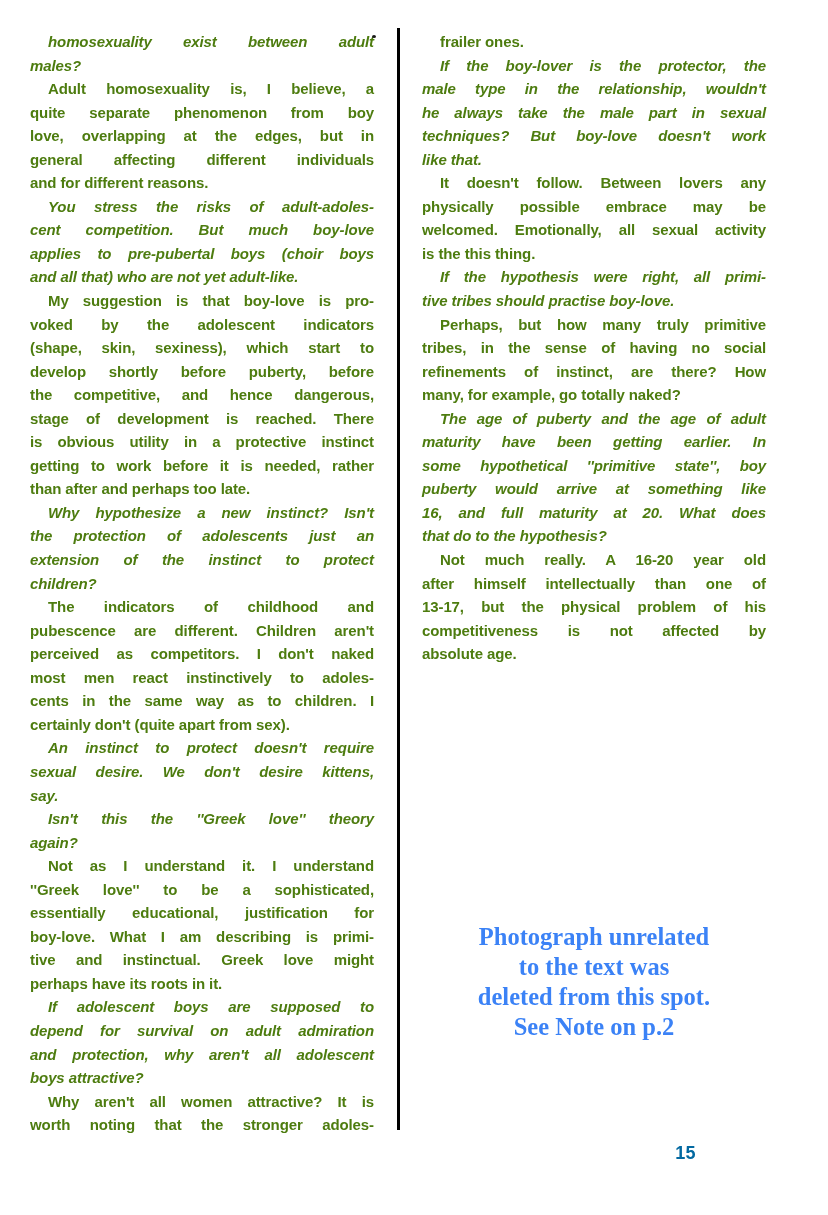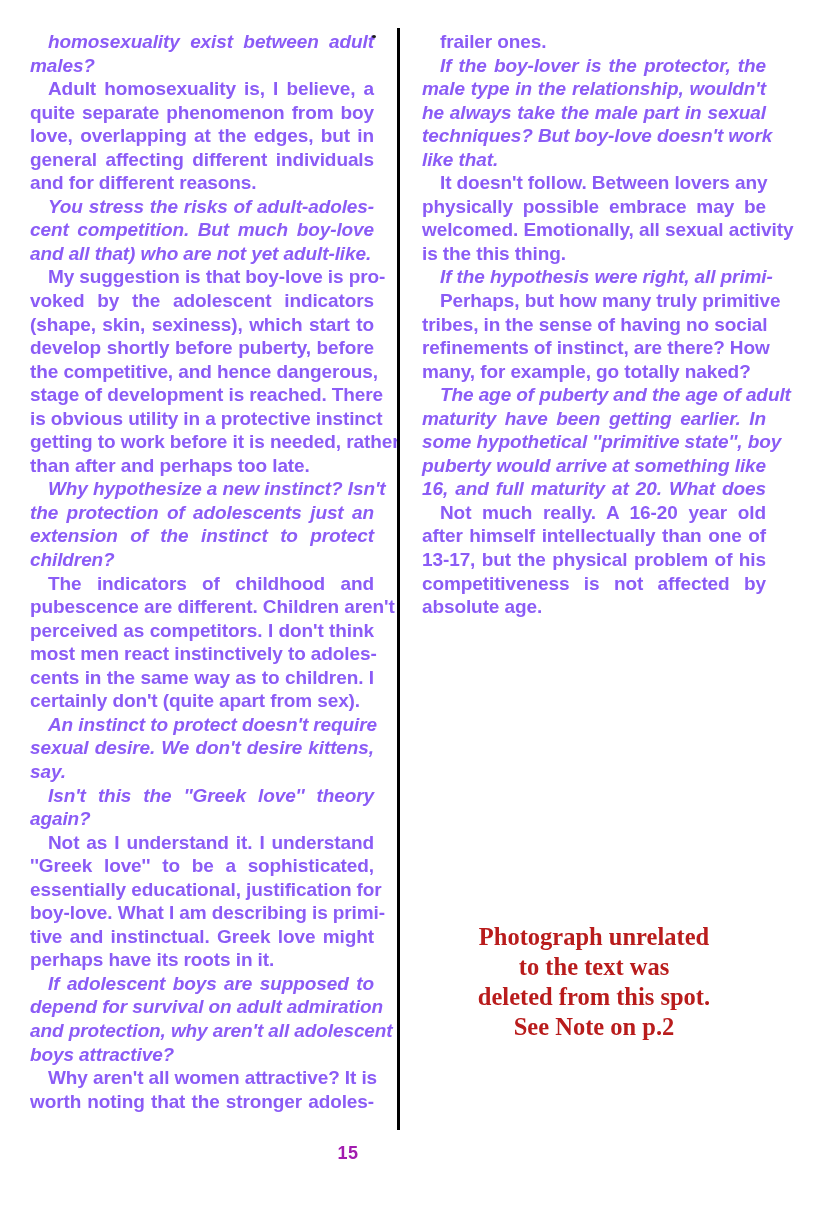--- a/index.html
+++ b/index.html
@@ -27,25 +27,25 @@
   .column {
     position: absolute;
     top: 30px;
     width: 344px;
   }
   .column-left  { left: 30px; }
   .column-right { left: 422px; }
 
   .para {
     margin: 0 0 0 0;
-    font-size: 19px;
+    font-size: 15px;
     line-height: 23.55px;
     font-weight: bold;
     letter-spacing: -0.1px;
-    color: #8b5cf6;
+    color: #4d7c0f;
   }
   
   .para.q {
     font-style: italic;
   }
   
   .para.a {
     font-style: normal;
   }
 
@@ -93,35 +93,35 @@
   .notice {
     position: absolute;
     left: 422px;
     top: 922px;
     width: 344px;
     text-align: center;
     font-family: "Liberation Serif", serif;
     font-weight: bold;
     font-size: 24.5px;
     line-height: 30px;
-    color: #b91c1c;
+    color: #3b82f6;
   }
   .notice span { display: block; white-space: pre; }
 
   
   .folio {
     position: absolute;
     left: 0;
     top: 1143px;
     width: 696px;
-    text-align: center;
+    text-align: right;
     font-size: 18px;
     font-weight: bold;
     letter-spacing: 0.4px;
-    color: #a21caf;
+    color: #0369a1;
   }
 </style>
 </head>
 <body>
 
 <div class="page">
 
   <div class="column column-left">
       <p class="para q">
         <span class="line indent">homosexuality exist between adult</span>
@@ -130,20 +130,21 @@
       <p class="para a">
         <span class="line indent">Adult homosexuality is, I believe, a</span>
         <span class="line">quite separate phenomenon from boy</span>
         <span class="line">love, overlapping at the edges, but in</span>
         <span class="line">general affecting different individuals</span>
         <span class="line last">and for different reasons.</span>
       </p>
       <p class="para q">
         <span class="line indent">You stress the risks of adult-adoles-</span>
         <span class="line">cent competition. But much boy-love</span>
+        <span class="line">applies to pre-pubertal boys (choir boys</span>
         <span class="line last">and all that) who are not yet adult-like.</span>
       </p>
       <p class="para a">
         <span class="line indent">My suggestion is that boy-love is pro-</span>
         <span class="line">voked by the adolescent indicators</span>
         <span class="line">(shape, skin, sexiness), which start to</span>
         <span class="line">develop shortly before puberty, before</span>
         <span class="line">the competitive, and hence dangerous,</span>
         <span class="line">stage of development is reached. There</span>
         <span class="line">is obvious utility in a protective instinct</span>
@@ -152,21 +153,21 @@
       </p>
       <p class="para q">
         <span class="line indent">Why hypothesize a new instinct? Isn't</span>
         <span class="line">the protection of adolescents just an</span>
         <span class="line">extension of the instinct to protect</span>
         <span class="line last">children?</span>
       </p>
       <p class="para a">
         <span class="line indent">The indicators of childhood and</span>
         <span class="line">pubescence are different. Children aren't</span>
-        <span class="line">perceived as competitors. I don't think</span>
+        <span class="line">perceived as competitors. I don't naked</span>
         <span class="line">most men react instinctively to adoles-</span>
         <span class="line">cents in the same way as to children. I</span>
         <span class="line last">certainly don't (quite apart from sex).</span>
       </p>
       <p class="para q">
         <span class="line indent">An instinct to protect doesn't require</span>
         <span class="line">sexual desire. We don't desire kittens,</span>
         <span class="line last">say.</span>
       </p>
       <p class="para q">
@@ -208,33 +209,35 @@
         <span class="line last">like that.</span>
       </p>
       <p class="para a">
         <span class="line indent">It doesn't follow. Between lovers any</span>
         <span class="line">physically possible embrace may be</span>
         <span class="line">welcomed. Emotionally, all sexual activity</span>
         <span class="line last">is the this thing.</span>
       </p>
       <p class="para q">
         <span class="line indent">If the hypothesis were right, all primi-</span>
+        <span class="line last">tive tribes should practise boy-love.</span>
       </p>
       <p class="para a">
         <span class="line indent">Perhaps, but how many truly primitive</span>
         <span class="line">tribes, in the sense of having no social</span>
         <span class="line">refinements of instinct, are there? How</span>
         <span class="line last">many, for example, go totally naked?</span>
       </p>
       <p class="para q">
         <span class="line indent">The age of puberty and the age of adult</span>
         <span class="line">maturity have been getting earlier. In</span>
         <span class="line">some hypothetical ''primitive state'', boy</span>
         <span class="line">puberty would arrive at something like</span>
         <span class="line">16, and full maturity at 20. What does</span>
+        <span class="line last">that do to the hypothesis?</span>
       </p>
       <p class="para a">
         <span class="line indent">Not much really. A 16-20 year old</span>
         <span class="line">after himself intellectually than one of</span>
         <span class="line">13-17, but the physical problem of his</span>
         <span class="line">competitiveness is not affected by</span>
         <span class="line last">absolute age.</span>
       </p>
     </div>
 

